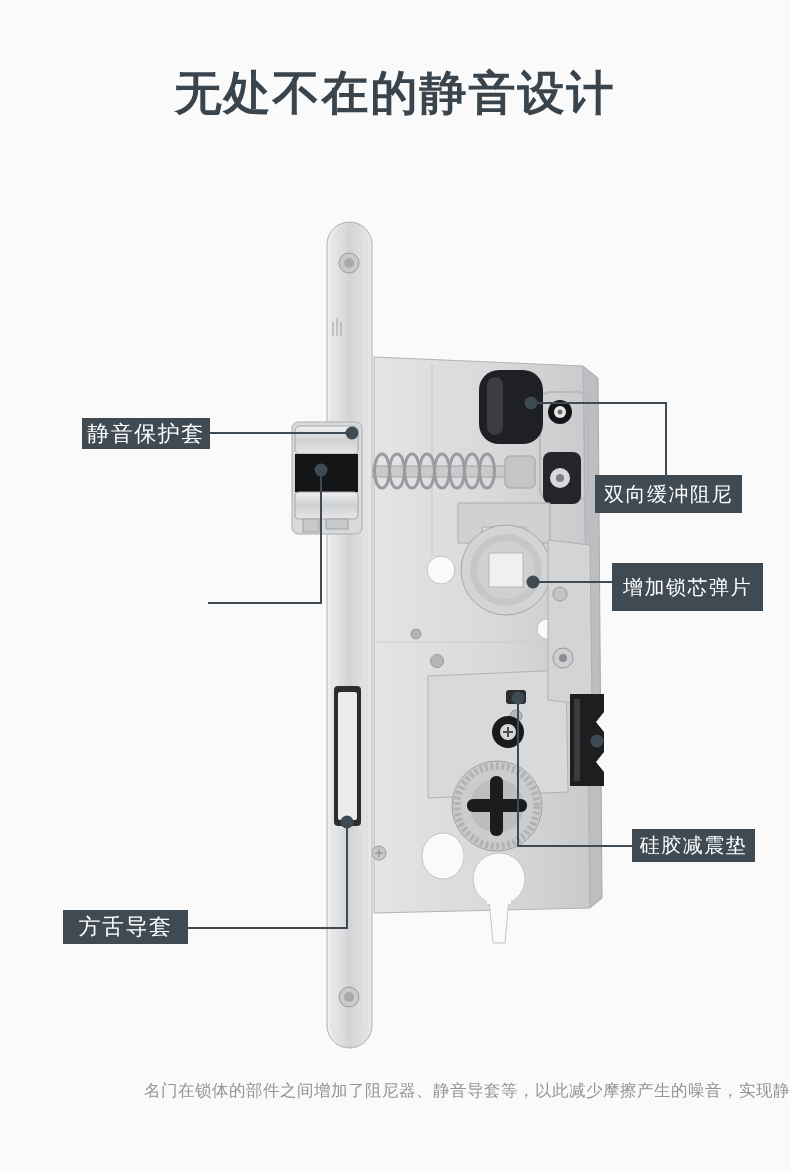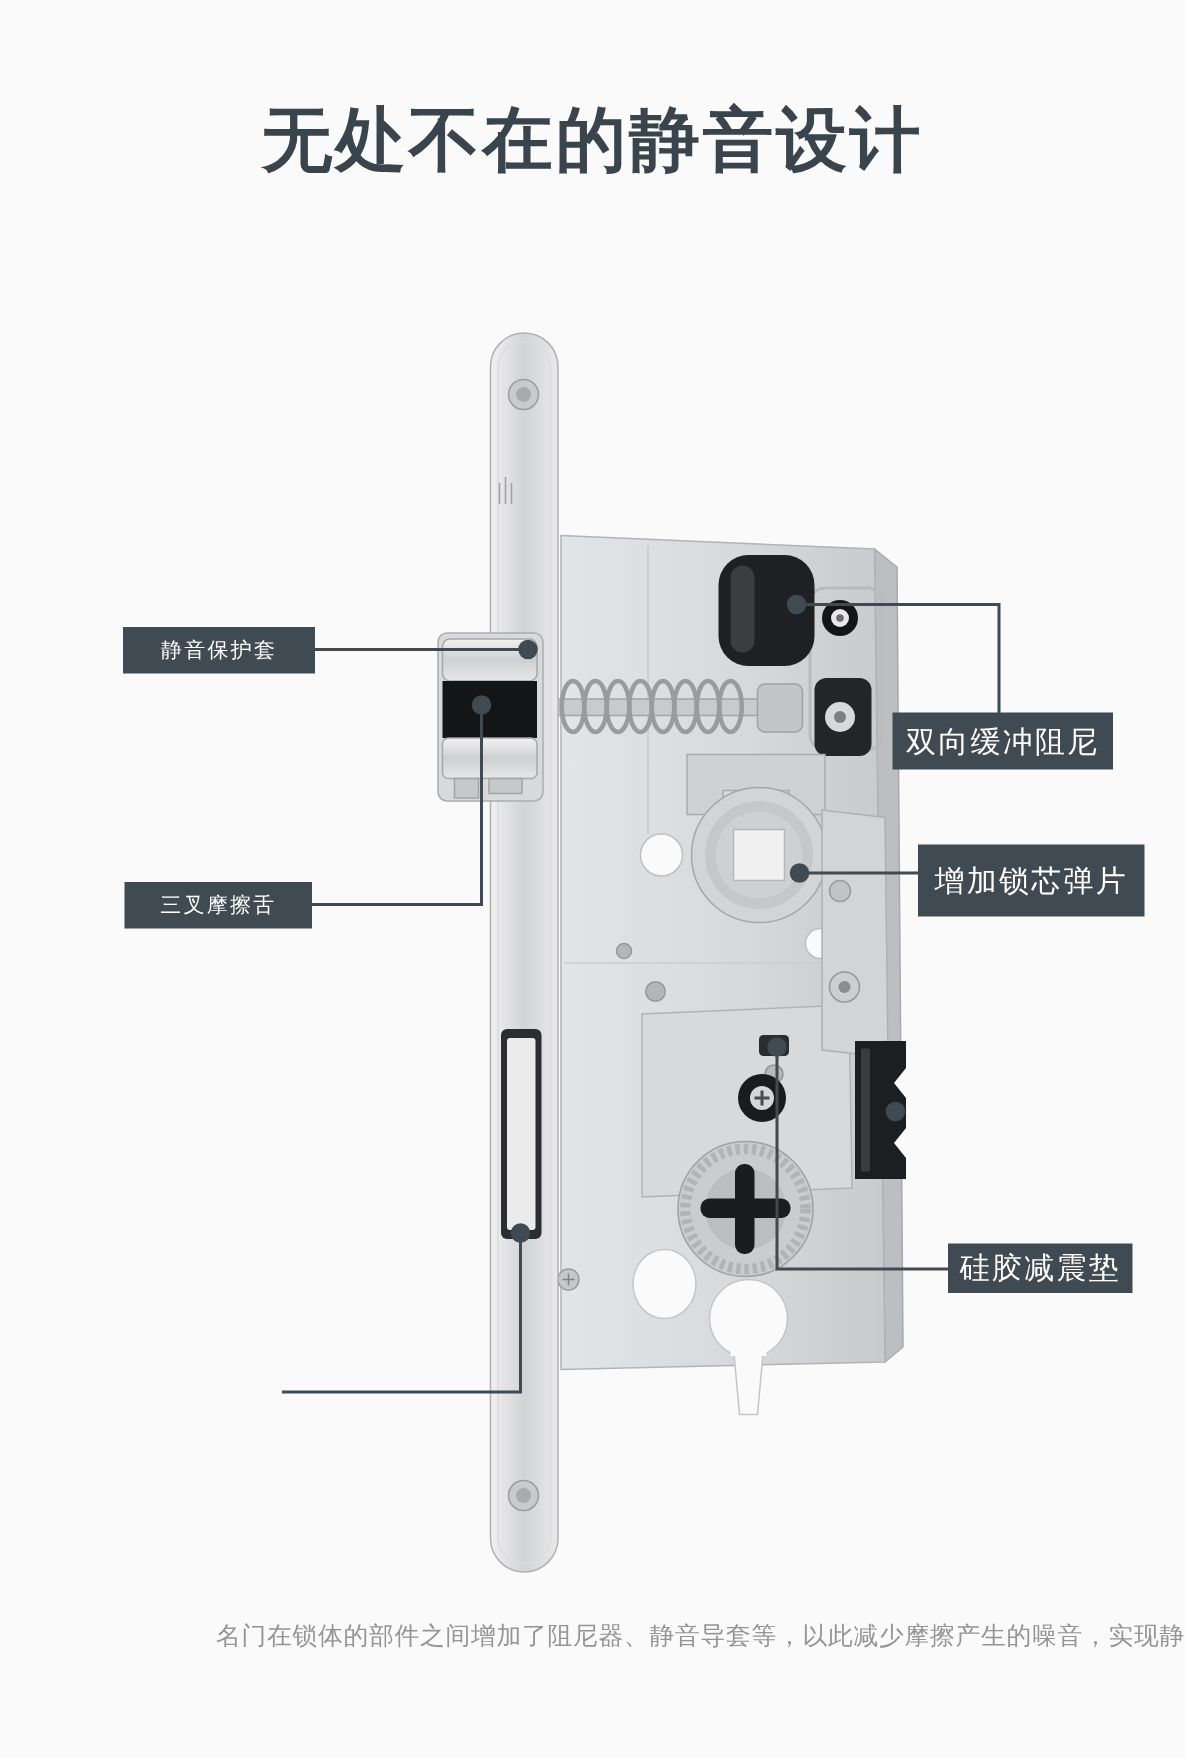--- a/index.html
+++ b/index.html
@@ -19,21 +19,21 @@
   }
   svg.layer{position:absolute;top:0;left:0;width:790px;height:1172px;}
   .overlay{pointer-events:none;}
   .overlay polyline{fill:none;stroke:var(--line);stroke-width:2;}
   .overlay circle{fill:var(--line);}
   .callout{
     position:absolute;background:var(--label-bg);color:var(--label-text);
     display:flex;align-items:center;justify-content:center;
     letter-spacing:1.5px;white-space:nowrap;
   }
-  .callout.l{font-size:14px;}
+  .callout.l{font-size:22px;}
   .callout.r{font-size:20px;text-align:center;}
   .footer{
     position:absolute;top:1080px;left:144px;white-space:nowrap;
     font-size:16.5px;letter-spacing:0.5px;color:var(--footer-text);
   }
 </style>
 </head>
 <body>
 
 <div class="page">
@@ -188,22 +188,22 @@
     <g>
       <polyline points="632,846 518,846 518,699"></polyline>
         <circle cx="518" cy="698" r="6.5"></circle>
       <circle cx="597" cy="741" r="6.5"></circle>
     </g>
   </svg>
 
   <div class="callout l" style="left:82px;top:418px;width:128px;height:31px">
     <span>静音保护套</span>
   </div>
-  <div class="callout l" style="left:83px;top:588px;width:125px;height:31px">
-    <span>三叉摩擦舌</span>
+  <div class="callout l" style="left:63px;top:910px;width:125px;height:34px">
+    <span>方舌导套</span>
   </div>
   <div class="callout r" style="left:595px;top:475px;width:147px;height:38px">
     <span>双向缓冲阻尼</span>
   </div>
   <div class="callout r" style="left:612px;top:563px;width:151px;height:48px">
     <span>增加锁芯弹片</span>
   </div>
   <div class="callout r" style="left:632px;top:829px;width:123px;height:33px">
     <span>硅胶减震垫</span>
   </div>

